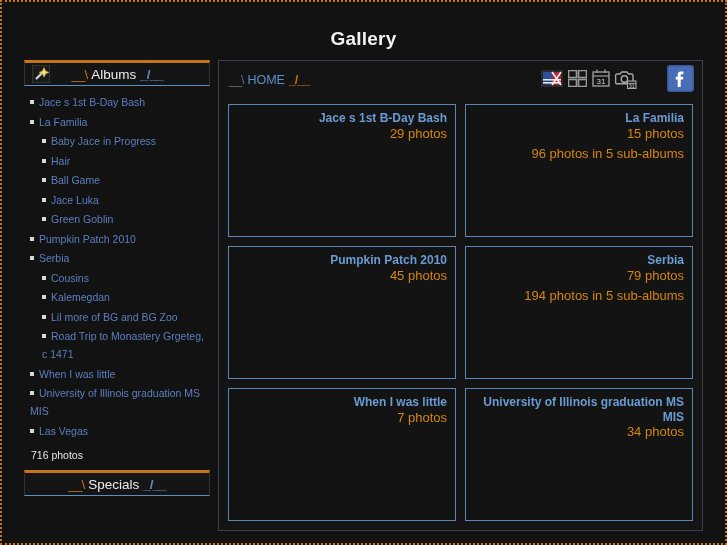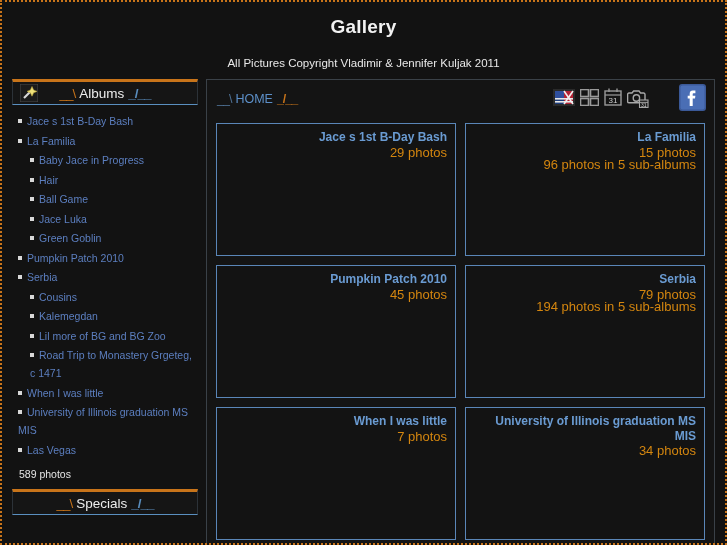--- a/index.html
+++ b/index.html
@@ -8,21 +8,21 @@
     width: 727px; height: 545px;
     background: #0d0d0d;
     font-family: "Liberation Sans", sans-serif;
     overflow: hidden;
   }
   #page {
     position: relative;
     width: 727px; height: 545px;
     background: #121212;
     border: 2px dotted #c8741a;
-    padding: 4px;
+    padding: 16px;
     overflow: hidden;
   }
 
   
   .site-header { text-align: center; padding-top: 10px; }
   .site-title {
     color: #f2f2f2;
     font-size: 19px;
     font-weight: bold;
     letter-spacing: .2px;
@@ -147,30 +147,29 @@
     line-height: 14.5px;
     margin: 0;
   }
   .album-count {
     color: #d4860f;
     font-size: 13px;
     line-height: 12px;
     margin: 2px 0 0 0;
     font-weight: normal;
   }
-  .album-count.sub { margin-top: 0; }
+  .album-count.sub { margin-top: 8px; }
 </style>
 </head>
 <body>
 
 <div id="page">
 
   <div class="site-header">
     <h1 class="site-title">Gallery</h1>
-    <p class="site-subtitle">All Pictures Copyright Vladimir &amp; Jennifer Kuljak 2011</p>
   </div>
 
   <div class="columns">
 
     <div class="sidebar">
 
       <div class="block">
         <div class="block-head">
           <span class="wand-icon">
             <svg width="18" height="18" viewBox="0 0 18 18">
@@ -196,21 +195,21 @@
             <li><span class="bullet"></span><a class="nav-link" href="#">Pumpkin Patch 2010</a></li>
             <li><span class="bullet"></span><a class="nav-link" href="#">Serbia</a></li>
             <li class="lvl2"><span class="bullet"></span><a class="nav-link" href="#">Cousins</a></li>
             <li class="lvl2"><span class="bullet"></span><a class="nav-link" href="#">Kalemegdan</a></li>
             <li class="lvl2"><span class="bullet"></span><a class="nav-link" href="#">Lil more of BG and BG Zoo</a></li>
             <li class="lvl2"><span class="bullet"></span><a class="nav-link" href="#">Road Trip to Monastery Grgeteg, c 1471</a></li>
             <li><span class="bullet"></span><a class="nav-link" href="#">When I was little</a></li>
             <li><span class="bullet"></span><a class="nav-link" href="#">University of Illinois graduation MS MIS</a></li>
             <li><span class="bullet"></span><a class="nav-link" href="#">Las Vegas</a></li>
           </ul>
-        <div class="photo-total">589 photos</div>
+        <div class="photo-total">716 photos</div>
       </div>
 
       <div class="block">
         <div class="block-head">
           <span class="block-title">
             <span class="deco-l">__\</span>
             <span>Specials</span>
             <span class="deco-r">_/__</span>
           </span>
         </div>

